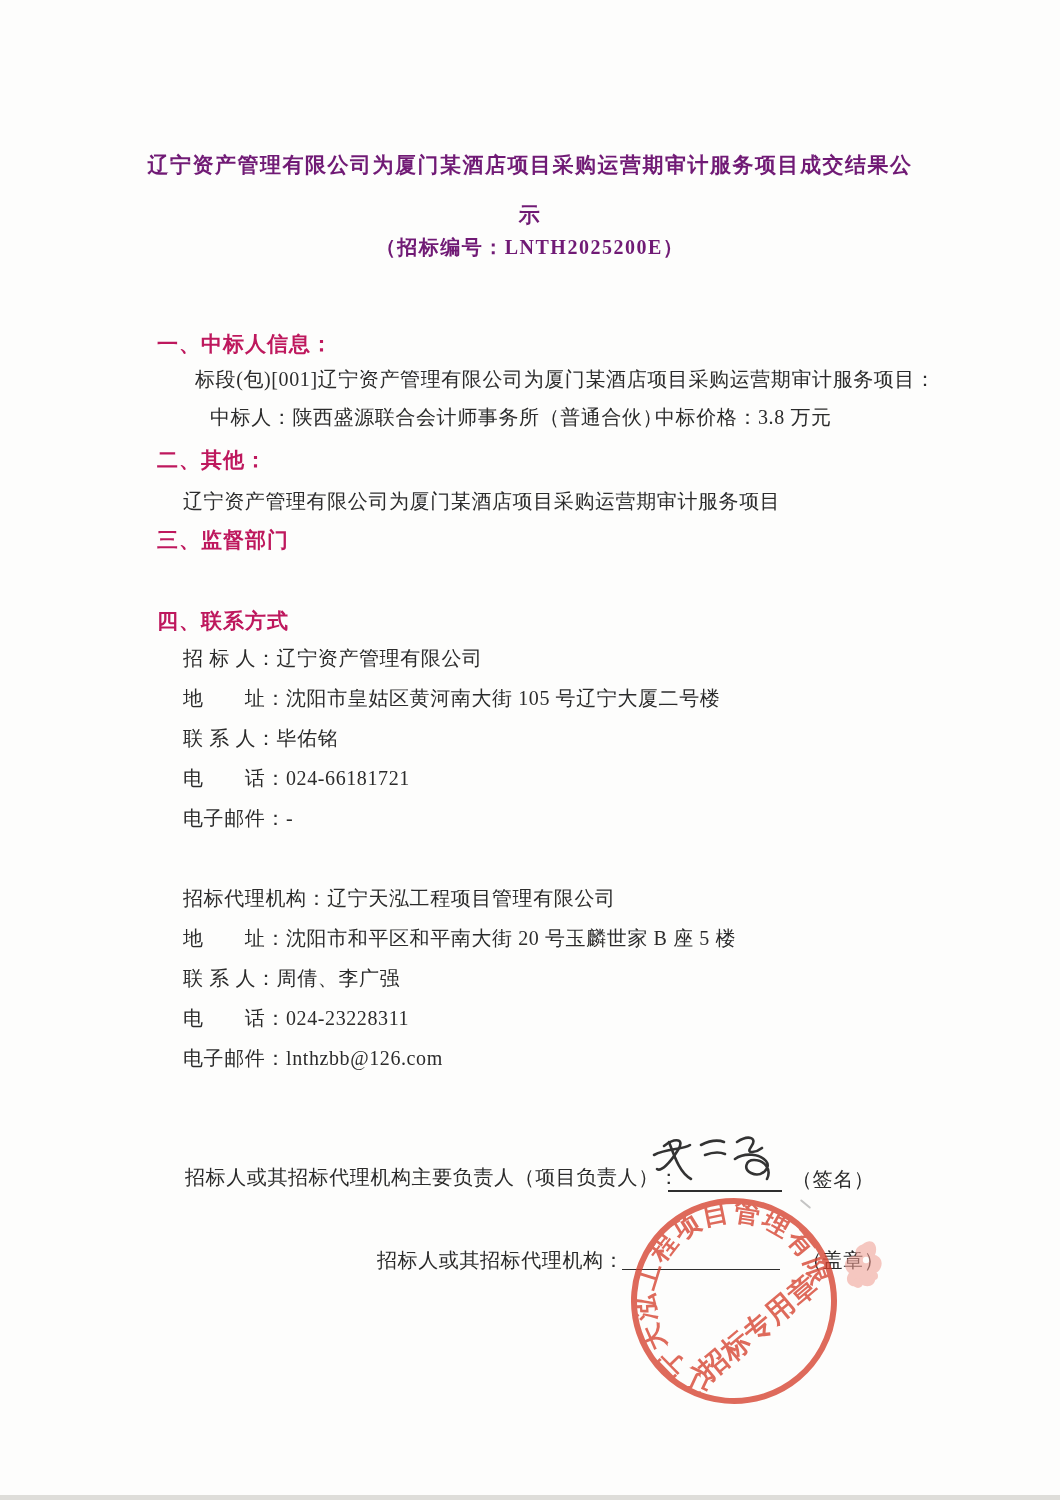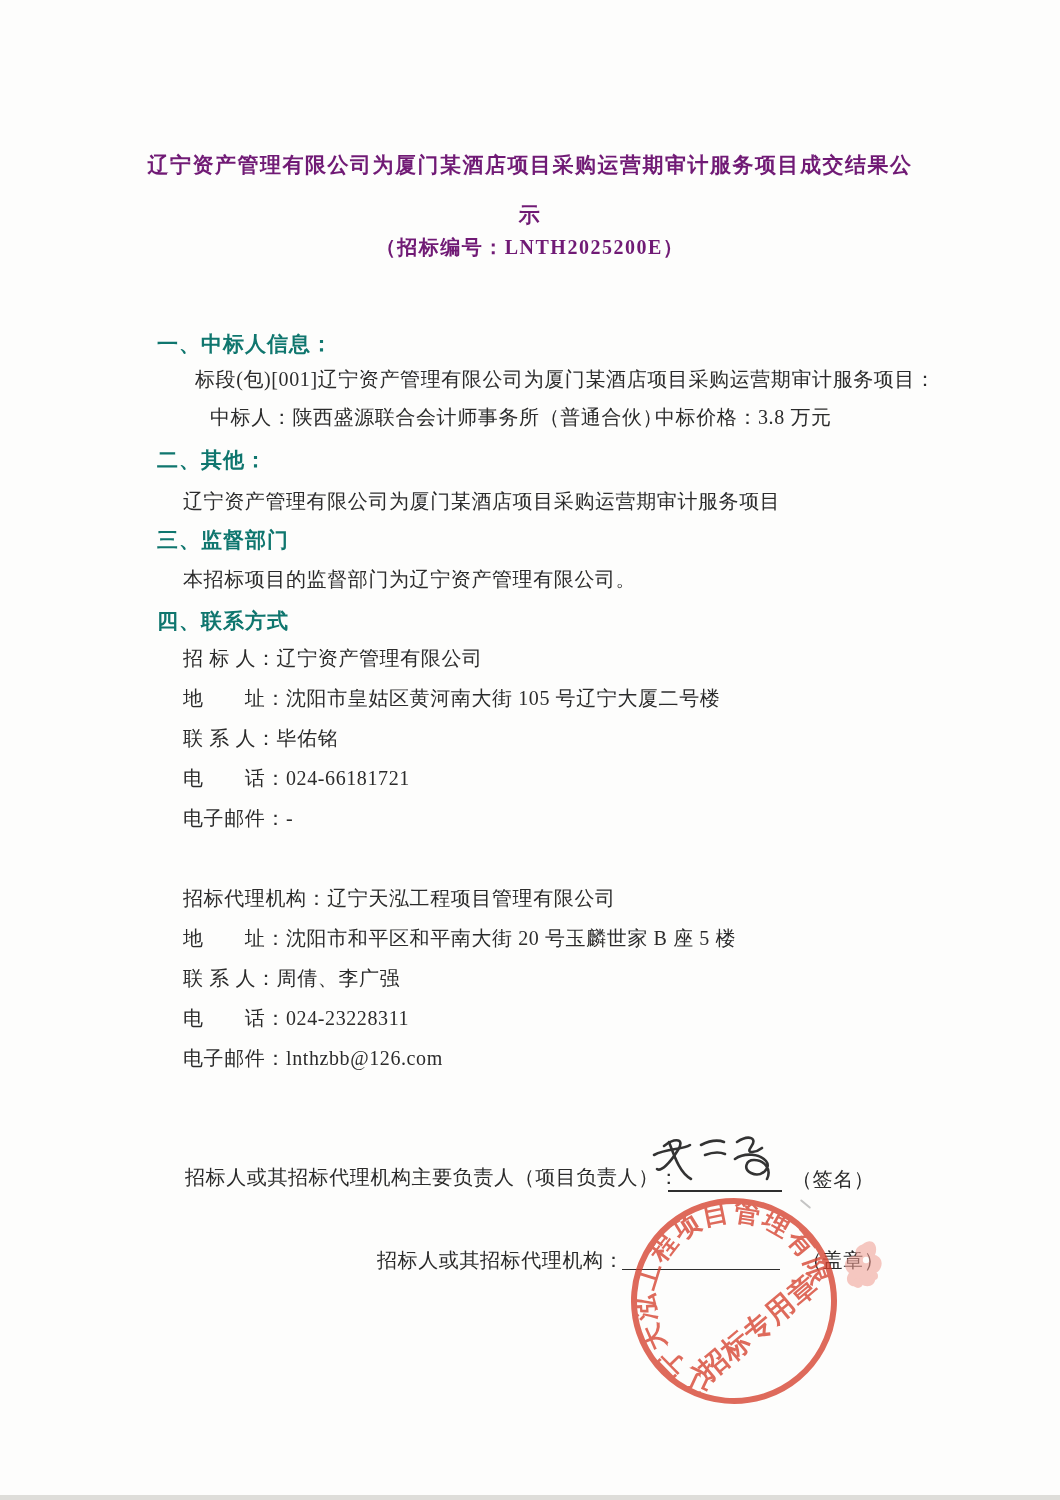--- a/index.html
+++ b/index.html
@@ -17,21 +17,21 @@
     position:absolute;left:0;width:100%;
     text-align:center;
     font-size:21px;font-weight:700;
     letter-spacing:1.5px;
     color:#701a75;
   }
   .heading{
     font-family:"Liberation Sans","DejaVu Sans",sans-serif;
     font-size:21px;font-weight:700;
     letter-spacing:1px;
-    color:#0f766e;
+    color:#be185d;
   }
   .body-line{
     font-size:20px;
     letter-spacing:0.6px;
     color:#2b2b2b;
   }
   .contact-label{display:inline-block;}
   .contact-value{display:inline-block;}
   .blank-line{
     position:absolute;height:0;
@@ -58,21 +58,20 @@
 
   <div class="abs heading" style="left:157px;top:330px;">一、中标人信息：</div>
   <div class="abs body-line" style="left:183px;top:366px;margin-left:12px;">标段(包)[001]辽宁资产管理有限公司为厦门某酒店项目采购运营期审计服务项目：</div>
   <div class="abs body-line" style="left:210px;top:404px;"><span>中标人：</span><span>陕西盛源联合会计师事务所（普通合伙）</span></div>
   <div class="abs body-line" style="left:655px;top:404px;"><span>中标价格：</span><span>3.8 万元</span></div>
 
   <div class="abs heading" style="left:157px;top:446px;">二、其他：</div>
   <div class="abs body-line" style="left:183px;top:488px;">辽宁资产管理有限公司为厦门某酒店项目采购运营期审计服务项目</div>
 
   <div class="abs heading" style="left:157px;top:526px;">三、监督部门</div>
-  <div class="abs body-line" style="left:183px;top:566px;">本招标项目的监督部门为辽宁资产管理有限公司。</div>
 
   <div class="abs heading" style="left:157px;top:607px;">四、联系方式</div>
 
   <div class="abs body-line" style="left:183px;top:645px;"><span class="contact-label">招 标 人：</span><span class="contact-value">辽宁资产管理有限公司</span></div>
   <div class="abs body-line" style="left:183px;top:685px;"><span class="contact-label">地　　址：</span><span class="contact-value">沈阳市皇姑区黄河南大街 105 号辽宁大厦二号楼</span></div>
   <div class="abs body-line" style="left:183px;top:725px;"><span class="contact-label">联 系 人：</span><span class="contact-value">毕佑铭</span></div>
   <div class="abs body-line" style="left:183px;top:765px;"><span class="contact-label">电　　话：</span><span class="contact-value">024-66181721</span></div>
   <div class="abs body-line" style="left:183px;top:805px;"><span class="contact-label">电子邮件：</span><span class="contact-value">-</span></div>
 
   <div class="abs body-line" style="left:183px;top:885px;"><span class="contact-label">招标代理机构：</span><span class="contact-value">辽宁天泓工程项目管理有限公司</span></div>

